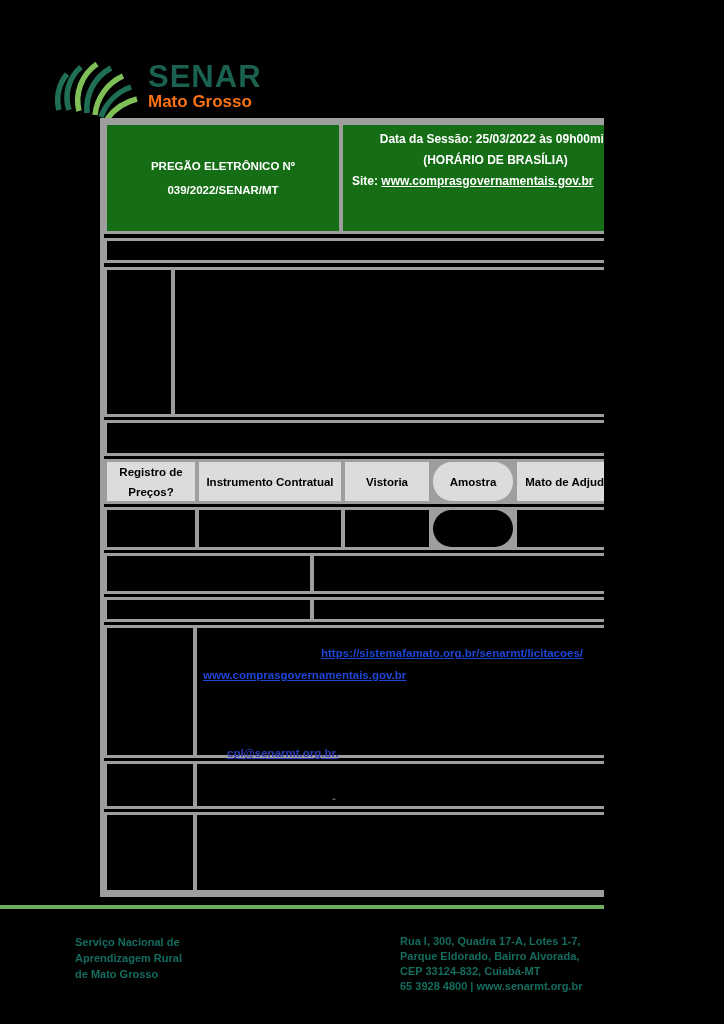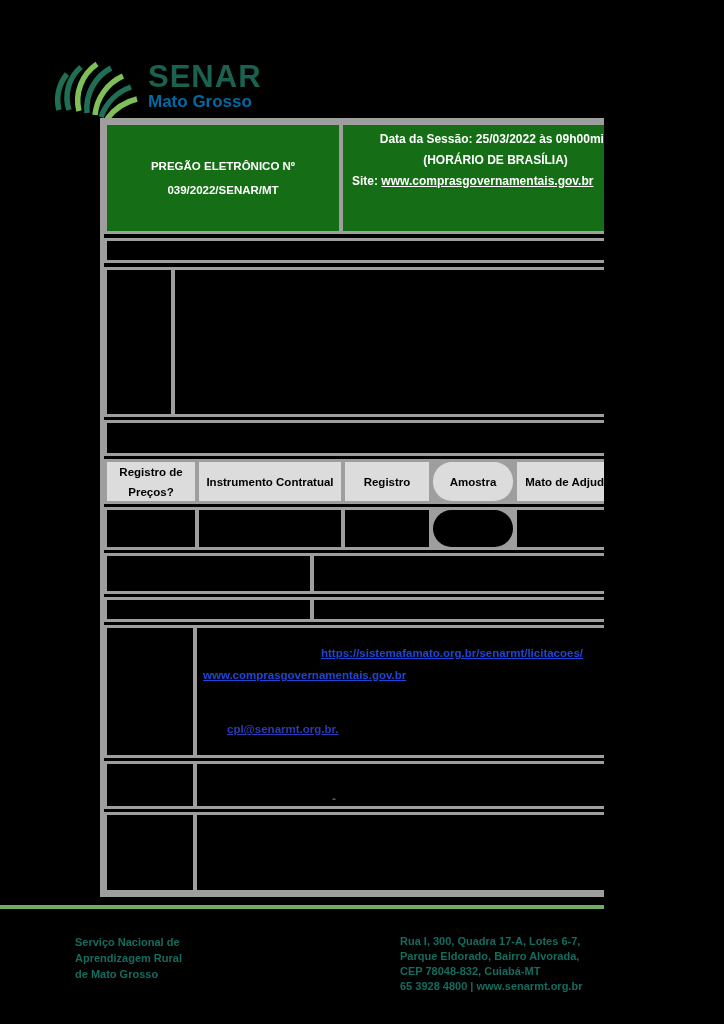--- a/index.html
+++ b/index.html
@@ -5,21 +5,21 @@
   html,body{margin:0;padding:0;background:#000;}
   .page{
     position:relative;width:604px;height:1024px;background:#000;overflow:hidden;
     font-family:"Liberation Sans", sans-serif;
   }
   
   .logo{position:absolute;left:52px;top:52px;display:flex;align-items:flex-start;}
   .logo svg{display:block;}
   .logo-text{margin-left:8px;margin-top:10px;}
   .logo-title{font-size:31px;font-weight:700;color:#1a6150;letter-spacing:1px;line-height:30px;}
-  .logo-sub{font-size:17px;font-weight:700;color:#0369a1;line-height:19px;}
+  .logo-sub{font-size:17px;font-weight:700;color:#f97316;line-height:19px;}
   
   .vline{position:absolute;left:671px;top:0;width:3px;height:907px;background:#4c8a44;}
   .topblock{position:absolute;left:674px;top:60px;width:50px;height:58px;background:#63b85c;}
   .stripes{position:absolute;left:674px;top:908px;width:50px;height:116px;
     background:repeating-linear-gradient(to bottom,#63b85c 0px,#63b85c 11px,#000 11px,#000 21px);}
   .scroll-thumb{position:absolute;left:719px;top:340px;width:4px;height:350px;background:#8c8c8c;border-radius:2px;}
   
   .doc-table{position:absolute;left:100px;top:118px;width:547px;height:771px;
     border:4px solid #9e9e9e;background:#000;}
   .row{position:absolute;left:0;width:100%;box-sizing:border-box;
@@ -47,21 +47,21 @@
   .session-cell p{margin:0;}
   .p-center{text-align:center;}
   .p-justify{text-align:justify;}
   .wlink{color:#fff;text-decoration:underline;}
   
   .hdr{display:flex;align-items:center;justify-content:center;text-align:center;
     font-size:11.5px;font-weight:700;line-height:20px;padding:2px 4px;box-sizing:border-box;}
   
   .links-cell{padding:14px 8px 0 6px;font-size:11.5px;font-weight:700;line-height:22px;}
   .link-l1{padding-left:118px;}
-  .link-l3{margin-top:32px;padding-left:24px;}
+  .link-l3{margin-top:56px;padding-left:24px;}
   a.blue{color:#1e46d6;text-decoration:underline;}
   a.blue-dim{color:#2a3bb4;text-decoration:underline;}
   .faint-dash{position:absolute;left:332px;top:792px;color:#5a5a5a;font-size:12px;font-weight:700;}
   
   .footer-line{position:absolute;left:0;top:905px;width:672px;height:4px;background:#6fae60;}
   .footer-left{position:absolute;left:75px;top:934px;color:#146c5f;font-size:11px;font-weight:700;line-height:16px;}
   .footer-right{position:absolute;left:400px;top:934px;color:#146c5f;font-size:11px;font-weight:700;line-height:15px;}
 </style>
 </head>
 <body>
@@ -111,21 +111,21 @@
       <div class="cell"></div>
     </div>
 
     <div class="row r-band2">
       <div class="cell"></div>
     </div>
 
     <div class="row r-headers">
       <div class="cell gray w88 hdr">Registro de Preços?</div>
       <div class="cell gray w142 hdr">Instrumento Contratual</div>
-      <div class="cell gray w84 hdr">Registro</div>
+      <div class="cell gray w84 hdr">Vistoria</div>
       <div class="cell gray w80 hdr">Amostra</div>
       <div class="cell gray hdr">Mato de Adjudicação</div>
     </div>
 
     <div class="row r-values">
       <div class="cell w88"></div>
       <div class="cell w142"></div>
       <div class="cell w84"></div>
       <div class="cell w80"></div>
       <div class="cell"></div>
@@ -162,19 +162,19 @@
 
   <div class="faint-dash">-</div>
 
   <div class="footer-line"></div>
   <div class="footer-left">
     <div>Serviço Nacional de</div>
     <div>Aprendizagem Rural</div>
     <div>de Mato Grosso</div>
   </div>
   <div class="footer-right">
-    <div>Rua I, 300, Quadra 17-A, Lotes 6-7,</div>
+    <div>Rua I, 300, Quadra 17-A, Lotes 1-7,</div>
     <div>Parque Eldorado, Bairro Alvorada,</div>
-    <div>CEP 78048-832, Cuiabá-MT</div>
+    <div>CEP 33124-832, Cuiabá-MT</div>
     <div>65 3928 4800 | www.senarmt.org.br</div>
   </div>
 
 </div>
 
 </body></html>

